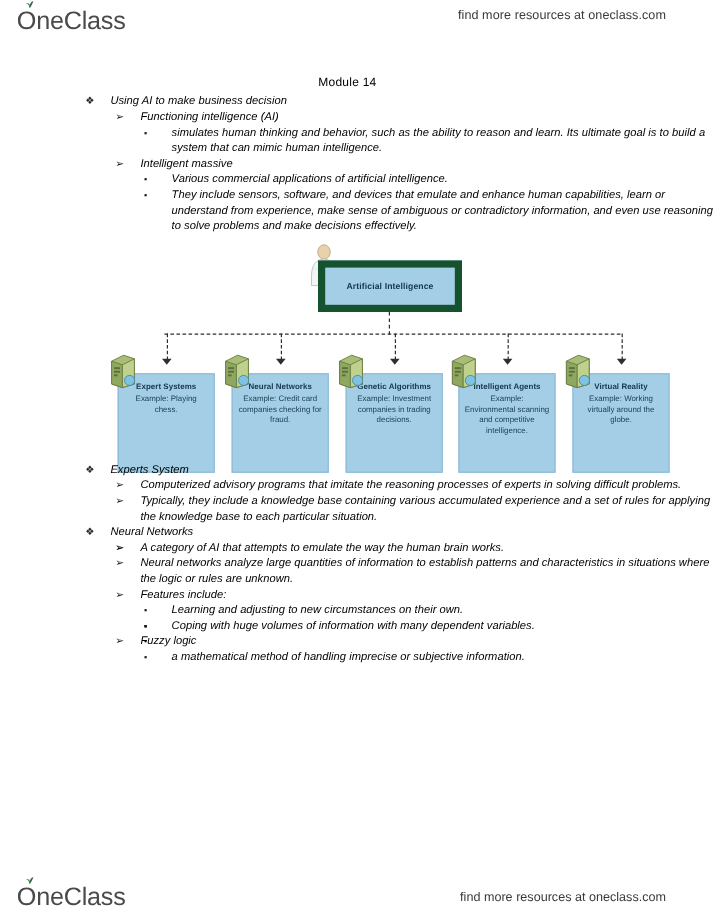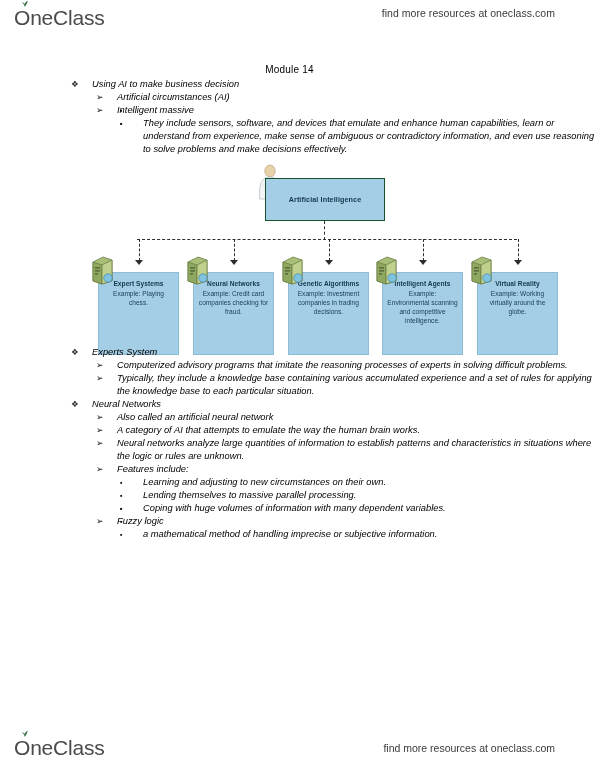--- a/index.html
+++ b/index.html
@@ -142,21 +142,21 @@
     height: 186px;
     margin: 4px 0 0 0;
   }
   .ai-box {
     position: absolute;
     left: 265px;
     top: 18px;
     width: 120px;
     height: 43px;
     background: #a4cee5;
-    border: 1px solid #14532d;
+    border: 6px solid #14532d;
     box-sizing: border-box;
     display: flex;
     align-items: center;
     justify-content: center;
   }
   .ai-box-label {
     font-size: 7.2px;
     font-weight: bold;
     color: #14374d;
     letter-spacing: 0.1px;
@@ -254,31 +254,33 @@
 
   <div class="doc-title">Module 14</div>
 
   <div class="outline" id="outline-top">
       <div class="li lv1">
         <span class="bullet">❖</span>
         <span class="txt">Using AI to make business decision</span>
       </div>
       <div class="li lv2">
         <span class="bullet">➢</span>
-        <span class="txt">Artificial circumstances (AI)</span>
-      </div>
-      <div class="li lv3">
-        <span class="bullet">▪</span>
+        <span class="txt">Functioning intelligence (AI)</span>
+      </div>
+      <div class="li lv3">
+        <span class="bullet">▪</span>
+        <span class="txt">simulates human thinking and behavior, such as the ability to reason and learn.  Its ultimate goal is to build a system that can mimic human intelligence.</span>
       </div>
       <div class="li lv2">
         <span class="bullet">➢</span>
         <span class="txt">Intelligent massive</span>
       </div>
       <div class="li lv3">
         <span class="bullet">▪</span>
+        <span class="txt">Various commercial applications of artificial intelligence.</span>
       </div>
       <div class="li lv3">
         <span class="bullet">▪</span>
         <span class="txt">They include sensors, software, and devices that emulate and enhance human capabilities, learn or understand from experience, make sense of ambiguous or contradictory information, and even use reasoning to solve problems and make decisions effectively.</span>
       </div>
     </div>
 
   <div class="diagram">
 
     <svg class="person-icon" viewBox="0 0 30 40">
@@ -391,41 +393,39 @@
       <div class="li lv2">
         <span class="bullet">➢</span>
         <span class="txt">Typically, they include a knowledge base containing various accumulated experience and a set of rules for applying the knowledge base to each particular situation.</span>
       </div>
       <div class="li lv1">
         <span class="bullet">❖</span>
         <span class="txt">Neural Networks</span>
       </div>
       <div class="li lv2">
         <span class="bullet">➢</span>
-        <span class="txt">Also called an artificial neural network</span>
       </div>
       <div class="li lv2">
         <span class="bullet">➢</span>
         <span class="txt">A category of AI that attempts to emulate the way the human brain works.</span>
       </div>
       <div class="li lv2">
         <span class="bullet">➢</span>
         <span class="txt">Neural networks analyze large quantities of information to establish patterns and characteristics in situations where the logic or rules are unknown.</span>
       </div>
       <div class="li lv2">
         <span class="bullet">➢</span>
         <span class="txt">Features include:</span>
       </div>
       <div class="li lv3">
         <span class="bullet">▪</span>
         <span class="txt">Learning and adjusting to new circumstances on their own.</span>
       </div>
       <div class="li lv3">
         <span class="bullet">▪</span>
-        <span class="txt">Lending themselves to massive parallel processing.</span>
       </div>
       <div class="li lv3">
         <span class="bullet">▪</span>
       </div>
       <div class="li lv3">
         <span class="bullet">▪</span>
         <span class="txt">Coping with huge volumes of information with many dependent variables.</span>
       </div>
       <div class="li lv3">
         <span class="bullet">▪</span>

